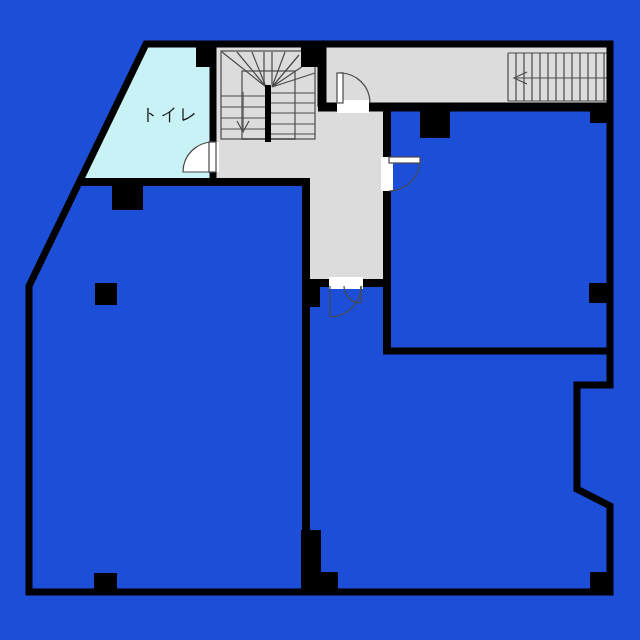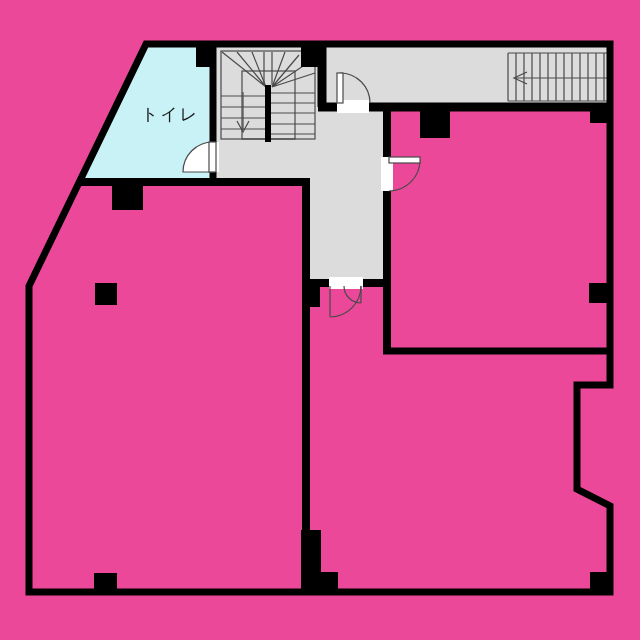--- a/index.html
+++ b/index.html
@@ -1,16 +1,16 @@
 <!DOCTYPE html>
 <html><head>
 <meta charset="utf-8">
 <style>
   html,body{margin:0;padding:0;background:#ffffff;}
-  .page{width:640px;height:640px;position:relative;background:#ec4899;overflow:hidden;}
+  .page{width:640px;height:640px;position:relative;background:#1d4ed8;overflow:hidden;}
   svg{display:block;}
   .wall-stroke{fill:none;stroke:#000000;}
   .thin{fill:none;stroke:#4a4a4a;stroke-width:1.2;}
   .doorline{fill:none;stroke:#4a4a4a;stroke-width:1.2;}
   .leaf{fill:#ffffff;stroke:#4a4a4a;stroke-width:1.2;}
   .gap{fill:#ffffff;stroke:none;}
   .label{font-family:"DejaVu Sans",sans-serif;font-size:17px;fill:#1a1a1a;letter-spacing:2px;}
 </style>
 </head>
 <body>

